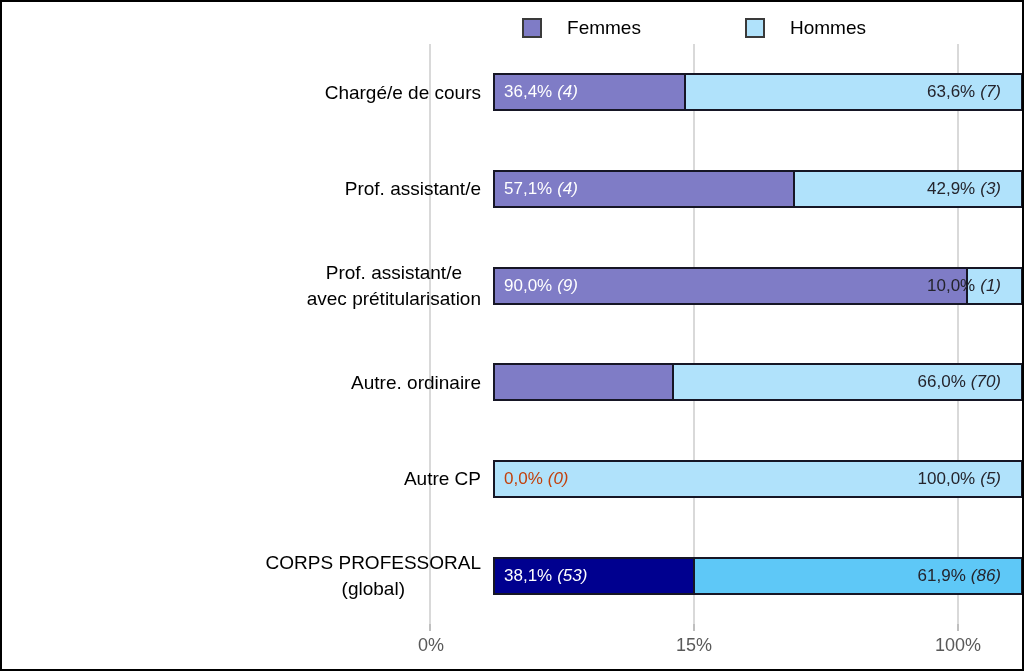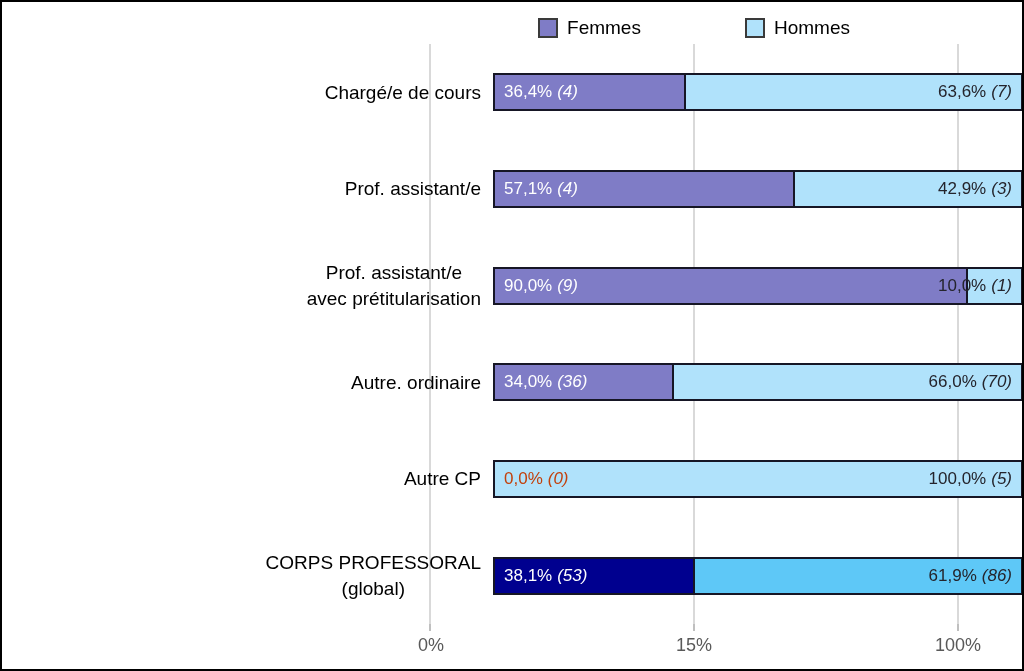--- a/index.html
+++ b/index.html
@@ -11,21 +11,21 @@
     background: #fff;
     font-family: "Liberation Sans", sans-serif;
     overflow: hidden;
   }
 
   
   .legend {
     position: absolute; left: 427px; top: 12px; width: 530px; height: 28px;
     display: flex; justify-content: center; align-items: center; gap: 104px;
   }
-  .legend-item { display: flex; align-items: center; gap: 9px; }
+  .legend-item { display: flex; align-items: center; gap: 25px; }
   .legend-swatch {
     width: 16px; height: 16px;
     border: 2px solid #3a3a3a;
     box-sizing: content-box;
   }
   .legend-label { font-size: 19px; color: #000; }
 
   
   .plot { position: absolute; left: 427px; top: 42px; width: 530px; height: 580px; }
   .gridline { position: absolute; top: 0; bottom: 0; width: 2px; background: #d9d9d9; }
@@ -56,21 +56,21 @@
     position: absolute; left: 0; top: 0; bottom: 0; z-index: 1;
     border-right: 2px solid #161625; box-sizing: border-box;
   }
   .bar-value {
     position: absolute; top: 0; bottom: 0; z-index: 2;
     display: flex; align-items: center;
     font-size: 17px; white-space: nowrap;
   }
   .bar-value .cnt { font-style: italic; margin-left: 5px; }
   .label-left  { left: 9px; }
-  .label-right { right: 9px; }
+  .label-right { right: 20px; }
 
   
   .x-label {
     position: absolute; top: 633px; transform: translateX(-50%);
     font-size: 18px; color: #595959;
   }
   .xl-0   { left: 429px; }
   .xl-50  { left: 692px; }
   .xl-100 { left: 956px; }
 </style>
@@ -147,24 +147,20 @@
             </div>
       </div>
     </div>
   </div>
 
   <div class="row">
     <div class="row-label">Autre. ordinaire</div>
     <div class="bar-area">
       <div class="bar" style="background: rgb(176, 226, 251);">
         <div class="seg-femmes" style="width: 34%; background: rgb(127, 124, 198);"></div>
-        <div class="bar-value label-left" style="color: rgb(255, 255, 255);">
-              <span class="pct">34,0%</span>
-              <span class="cnt">(36)</span>
-            </div>
         <div class="bar-value label-right" style="color: rgb(36, 36, 44);">
               <span class="pct">66,0%</span>
               <span class="cnt">(70)</span>
             </div>
       </div>
     </div>
   </div>
 
   <div class="row">
     <div class="row-label">Autre CP</div>

